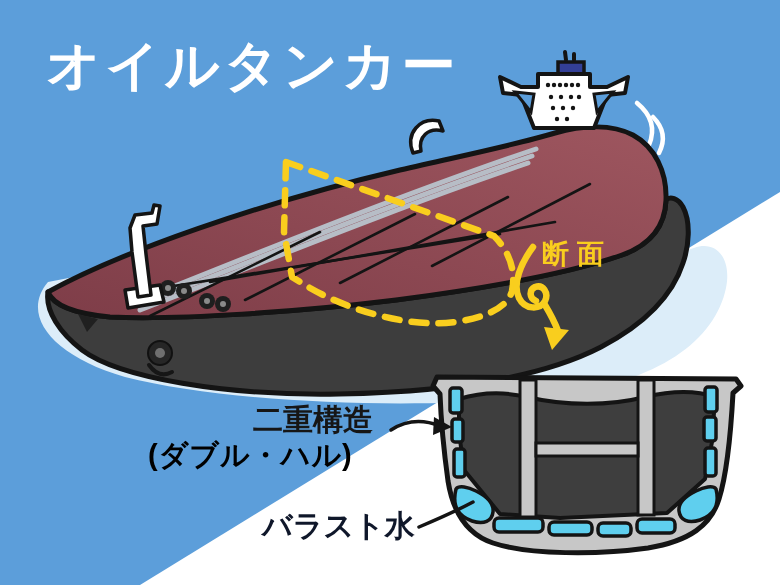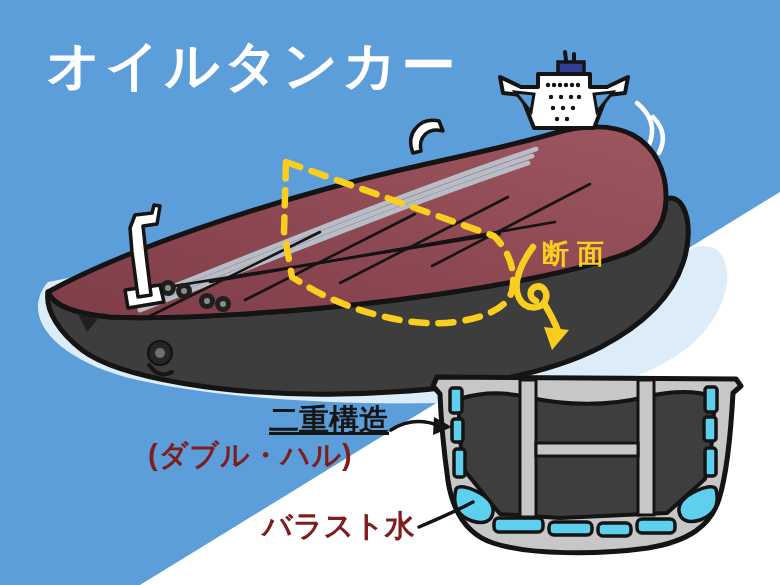--- a/index.html
+++ b/index.html
@@ -12,23 +12,23 @@
   .canvas svg{position:absolute;left:0;top:0;}
   .overlay{position:absolute;line-height:1.1;white-space:nowrap;}
   .title{
     left:46px;top:36px;font-size:54px;font-weight:900;color:#ffffff;
     letter-spacing:4px;
   }
   .section-label{
     left:542px;top:240px;font-size:27px;font-weight:800;
     color:var(--highlight_yellow,#F9CE1E);letter-spacing:8px;
   }
-  .dh-label{left:269px;top:403px;font-size:30px;font-weight:700;color:#161616;text-decoration:underline;}
-  .dh-sub{left:148px;top:440px;font-size:29px;font-weight:700;color:#7f1d1d;letter-spacing:1px;}
-  .ballast-label{left:262px;top:509px;font-size:30px;font-weight:700;color:#7f1d1d;}
+  .dh-label{left:253px;top:403px;font-size:30px;font-weight:700;color:#161616;}
+  .dh-sub{left:148px;top:440px;font-size:29px;font-weight:700;color:#000000;letter-spacing:1px;}
+  .ballast-label{left:262px;top:509px;font-size:30px;font-weight:700;color:#0f172a;}
   .stop-deck-a{stop-color:var(--deck_red_light,#9E565F);}
   .stop-deck-b{stop-color:var(--deck_red_dark,#7E3D48);}
 </style>
 </head>
 <body>
 
 <div class="canvas">
 
   <svg width="780" height="585" viewBox="0 0 780 585">
     <defs>

